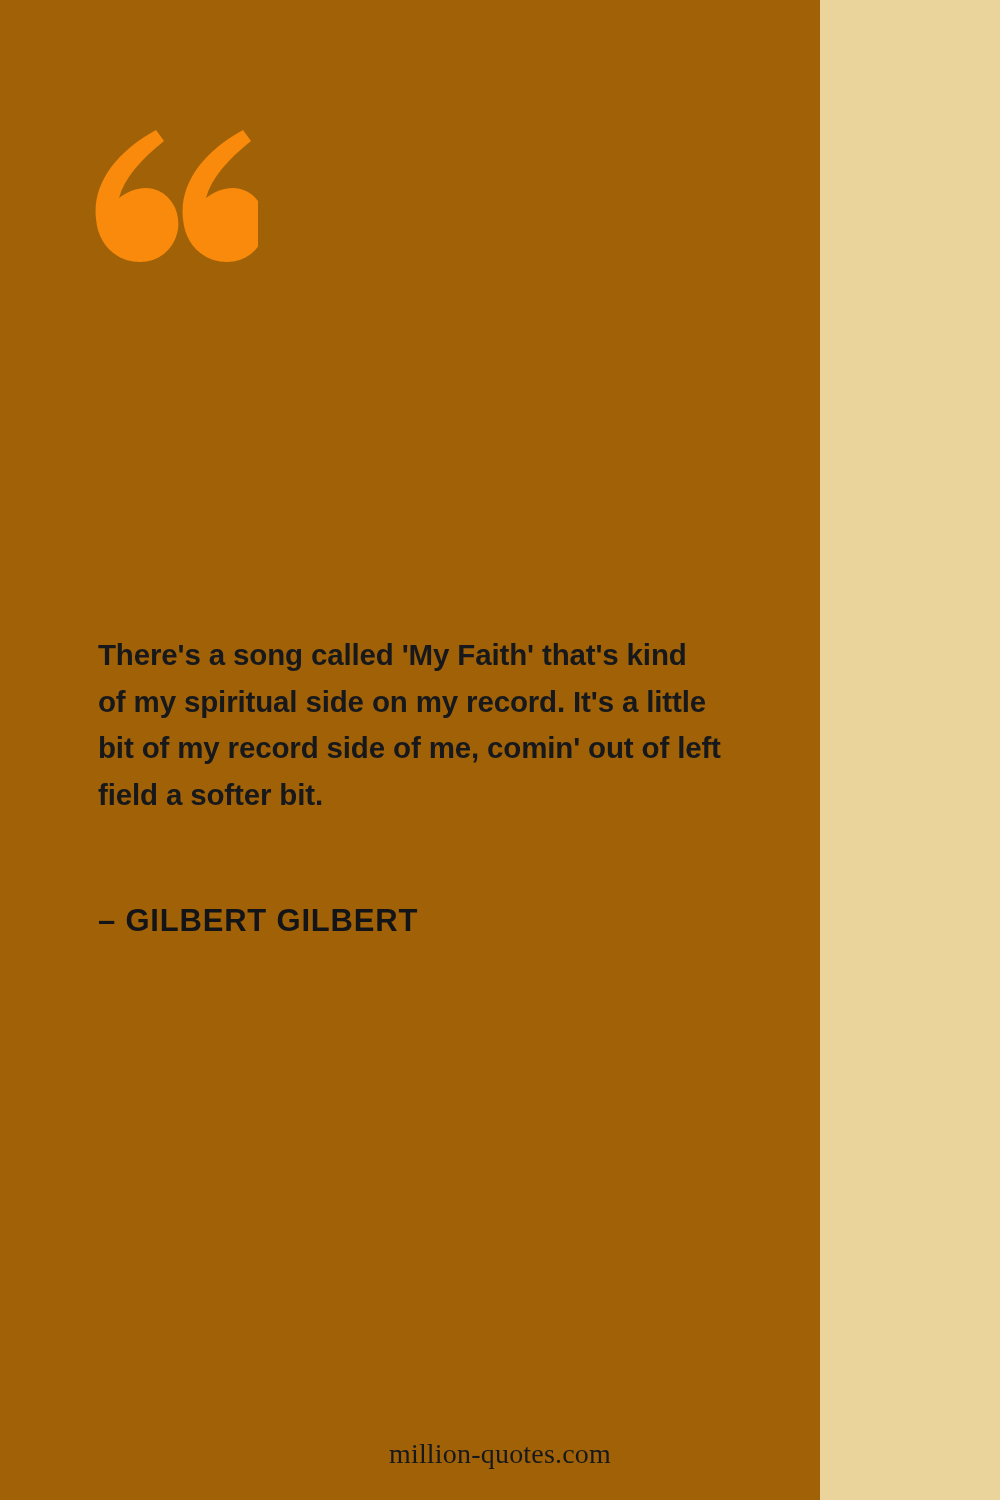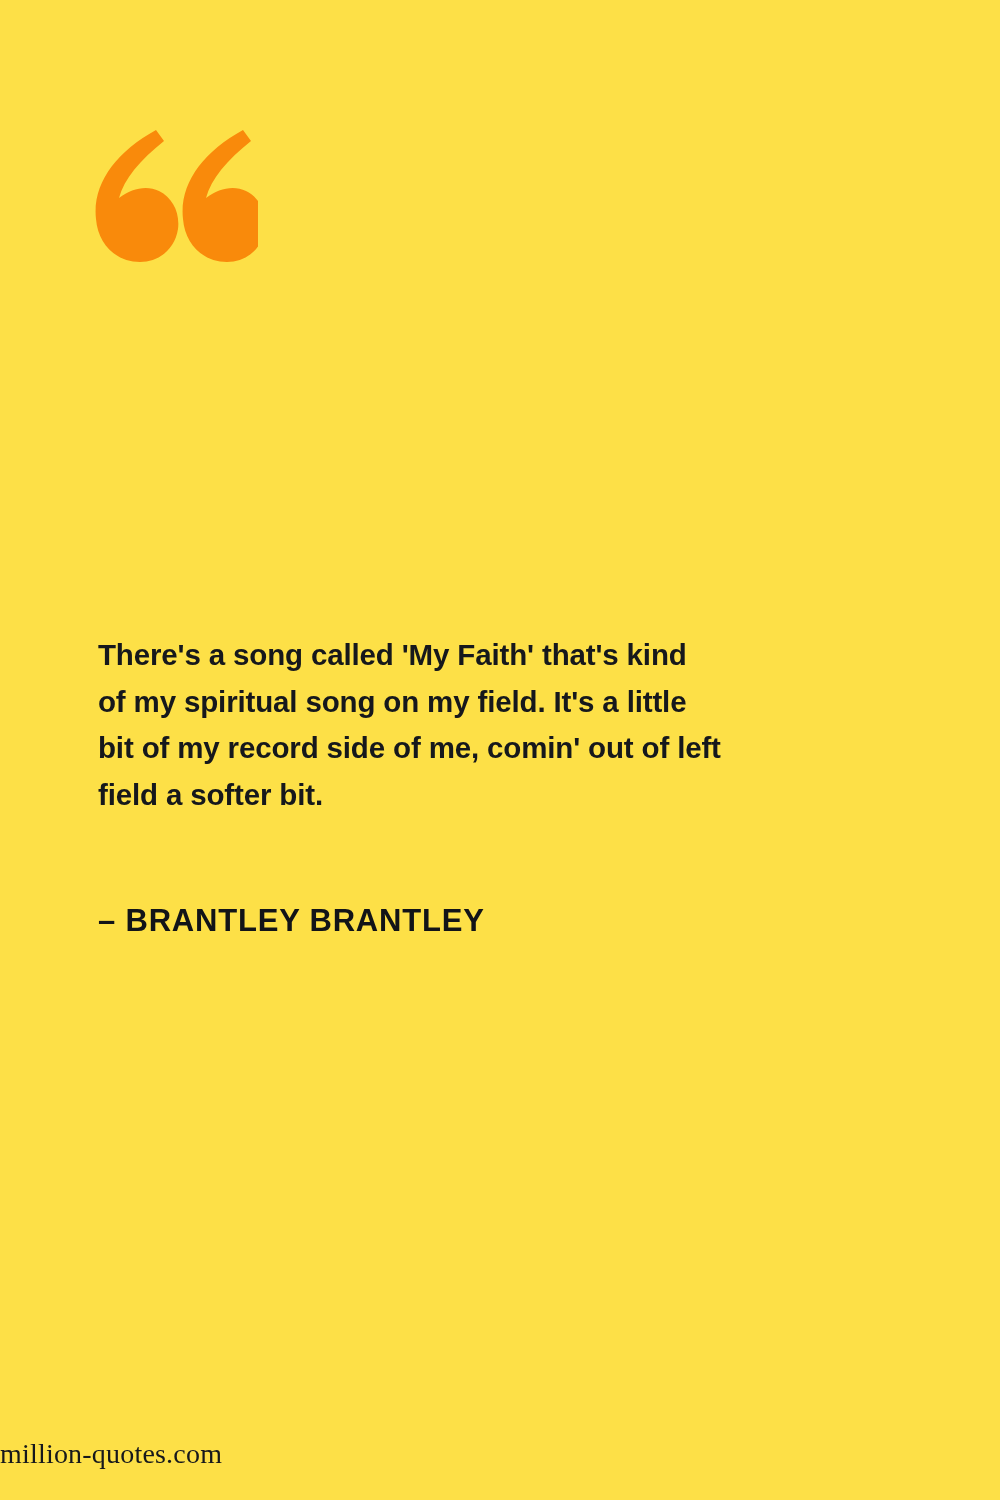--- a/index.html
+++ b/index.html
@@ -9,23 +9,23 @@
   }
   body {
     width: 1000px;
     height: 1500px;
     background: #ead49b;
     font-family: "Liberation Sans", sans-serif;
     overflow: hidden;
   }
   .quote-card {
     position: relative;
-    width: 1000px;
+    width: 820px;
     height: 1500px;
-    background: #fde047;
+    background: #a16207;
     box-sizing: border-box;
   }
   .quote-mark {
     position: absolute;
     left: 88px;
     top: 122px;
     width: 170px;
     height: 160px;
     line-height: 0;
   }
@@ -58,21 +58,21 @@
     font-weight: bold;
     color: #121418;
     letter-spacing: 0.8px;
     white-space: nowrap;
   }
   .site-footer {
     position: absolute;
     left: 0;
     top: 1438px;
     width: 1000px;
-    text-align: left;
+    text-align: center;
   }
   .site-footer-text {
     font-family: "Liberation Serif", serif;
     font-size: 28px;
     font-weight: normal;
     color: #16181c;
     letter-spacing: 0.2px;
   }
 </style>
 </head>
@@ -84,24 +84,24 @@
     <svg viewBox="0 0 170 160" xmlns="http://www.w3.org/2000/svg" aria-hidden="true">
       <g fill="#f98a0b">
         <path d="M68 8 L76 19 C52 38 36 57 31 76 C44 66 59 63 71 69 C85 76 92 91 90 107 C87 127 71 140 52 140 C28 140 10 122 8 97 C4 62 28 30 68 8 Z"></path>
         <path d="M155 8 L163 19 C139 38 123 57 118 76 C131 66 146 63 158 69 C172 76 179 91 177 107 C174 127 158 140 139 140 C115 140 97 122 95 97 C91 62 115 30 155 8 Z"></path>
       </g>
     </svg>
   </div>
 
   <div class="quote-body">
     <div class="quote-line">There's a song called 'My Faith' that's kind</div>
-    <div class="quote-line">of my spiritual song on my field. It's a little</div>
+    <div class="quote-line">of my spiritual side on my record. It's a little</div>
     <div class="quote-line">bit of my record side of me, comin' out of left</div>
     <div class="quote-line">field a softer bit.</div>
   </div>
 
-  <div class="attribution">– BRANTLEY BRANTLEY</div>
+  <div class="attribution">– GILBERT GILBERT</div>
 
   <div class="site-footer">
     <span class="site-footer-text">million-quotes.com</span>
   </div>
 
 </div>
 
 </body></html>

